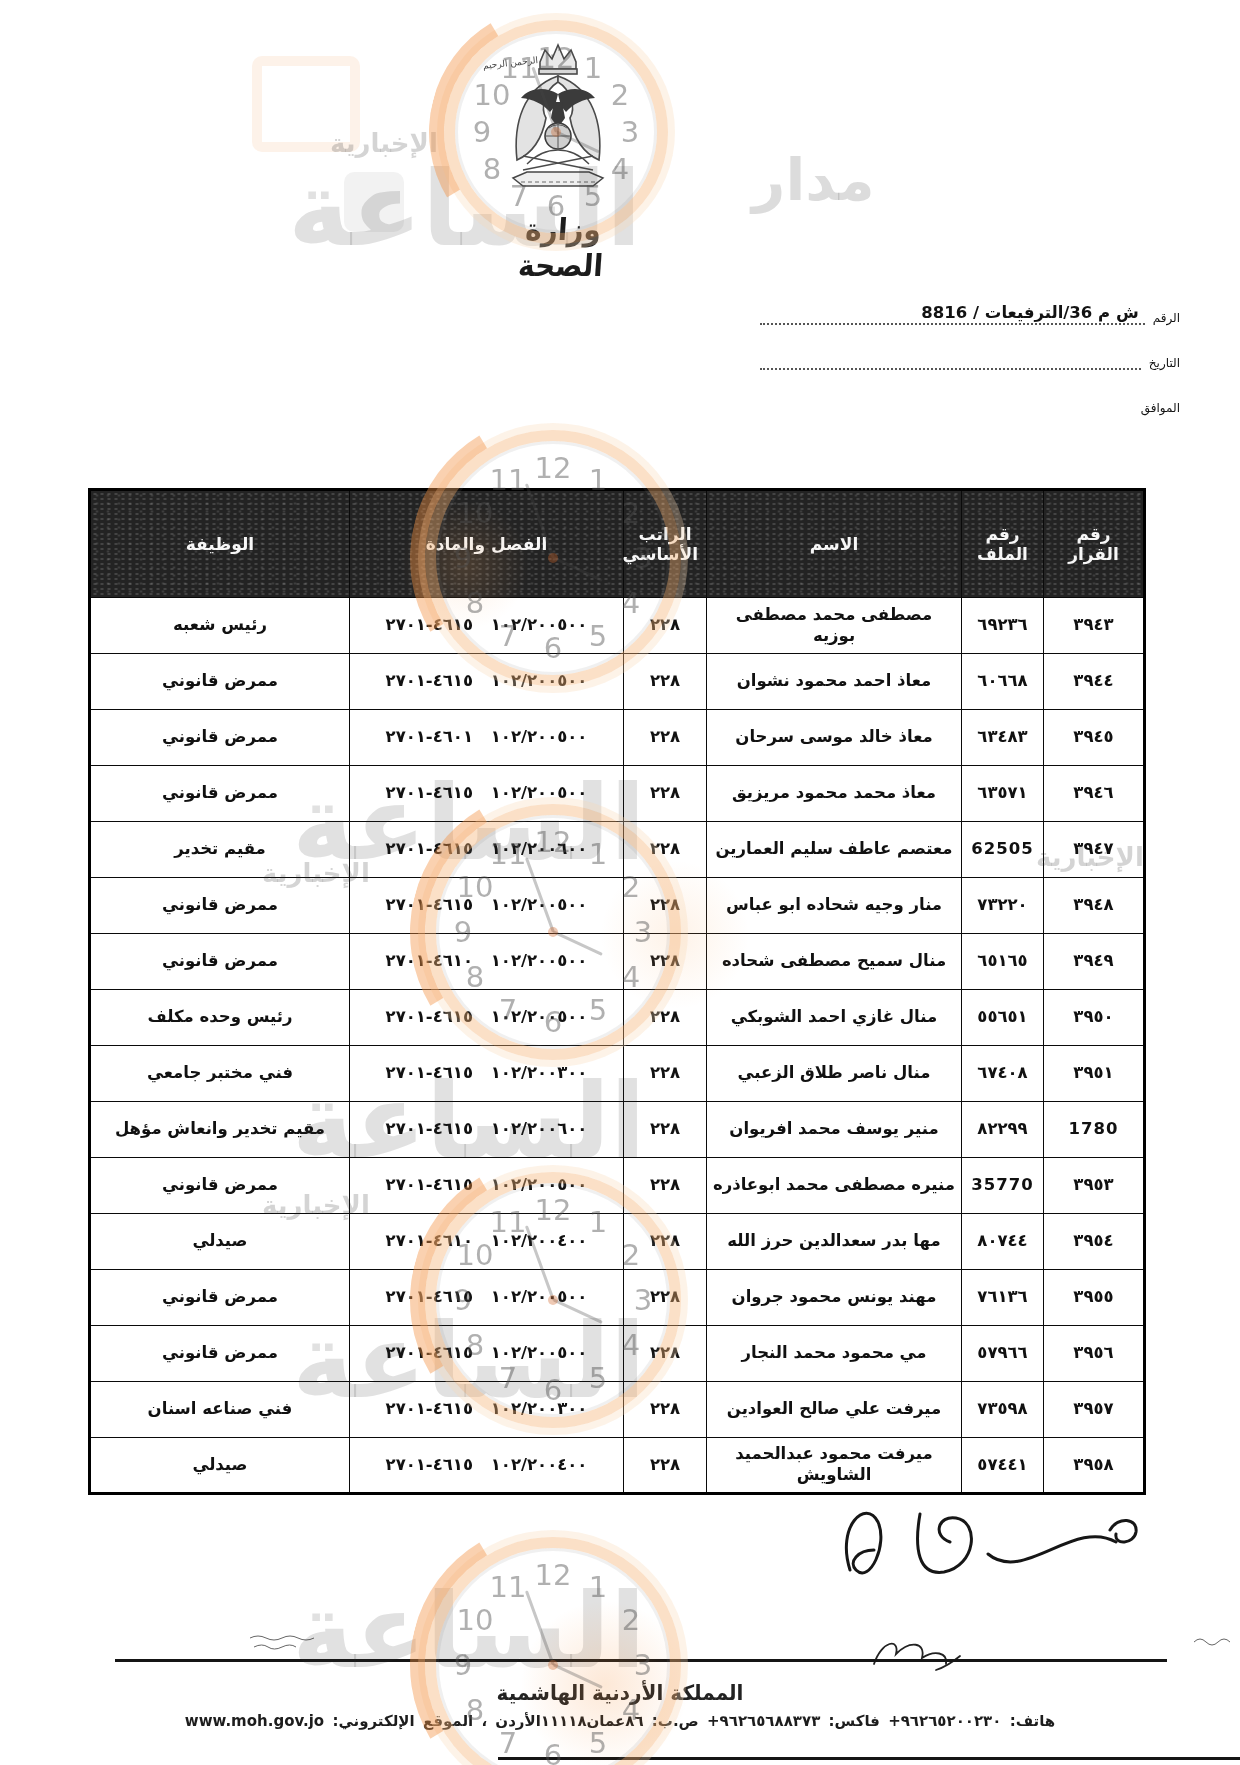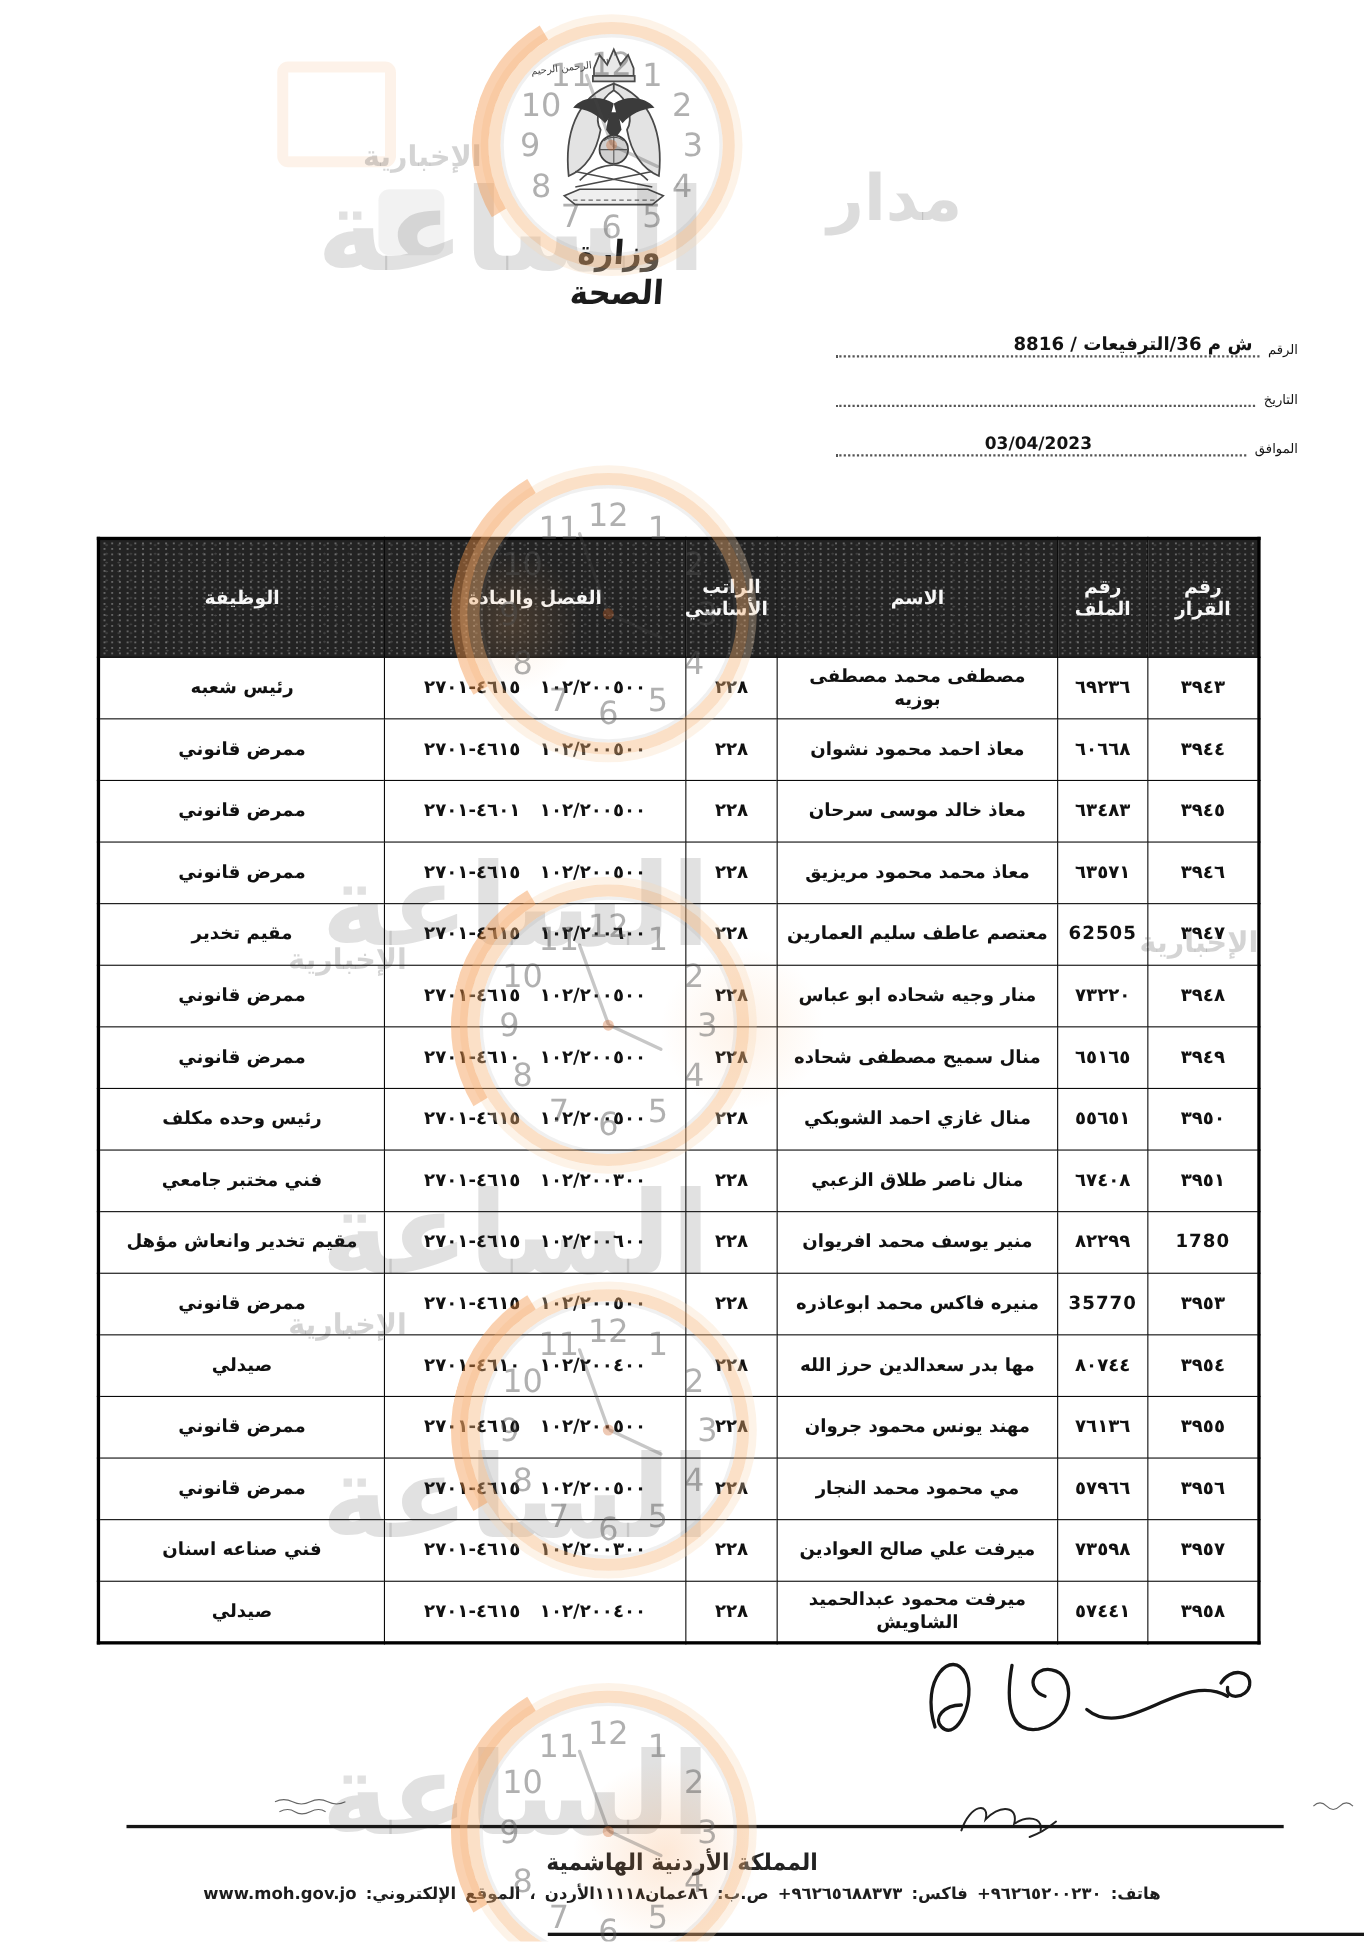--- a/index.html
+++ b/index.html
@@ -110,23 +110,20 @@
       <span class="dots">
         <span class="fvalue ref">ش م 36/الترفيعات / 8816</span>
       </span>
     </div>
     <div class="fieldrow">
       <span class="flabel">التاريخ</span>
       <span class="dots"></span>
     </div>
     <div class="fieldrow">
       <span class="flabel">الموافق</span>
-      <span class="dots">
-        <span class="fvalue date">03/04/2023</span>
-      </span>
     </div>
   </div>
 
   <table id="promo-table">
     <colgroup>
       <col style="width:101px">
         <col style="width:82px">
         <col style="width:255px">
       <col style="width:83px">
         <col style="width:274px">
@@ -219,21 +216,21 @@
           <td class="c-qarar">1780</td>
           <td class="c-file">٨٢٢٩٩</td>
           <td class="c-name">منير يوسف محمد افريوان</td>
           <td class="c-salary">٢٢٨</td>
           <td class="c-fasl">١٠٢/٢٠٠٦٠٠ ٤٦١٥-٢٧٠١</td>
           <td class="c-job">مقيم تخدير وانعاش مؤهل</td>
         </tr>
         <tr>
           <td class="c-qarar">٣٩٥٣</td>
           <td class="c-file">35770</td>
-          <td class="c-name">منيره فاكس محمد ابوعاذره</td>
+          <td class="c-name">منيره مصطفى محمد ابوعاذره</td>
           <td class="c-salary">٢٢٨</td>
           <td class="c-fasl">١٠٢/٢٠٠٥٠٠ ٤٦١٥-٢٧٠١</td>
           <td class="c-job">ممرض قانوني</td>
         </tr>
         <tr>
           <td class="c-qarar">٣٩٥٤</td>
           <td class="c-file">٨٠٧٤٤</td>
           <td class="c-name">مها بدر سعدالدين حرز الله</td>
           <td class="c-salary">٢٢٨</td>
           <td class="c-fasl">١٠٢/٢٠٠٤٠٠ ٤٦١٠-٢٧٠١</td>

